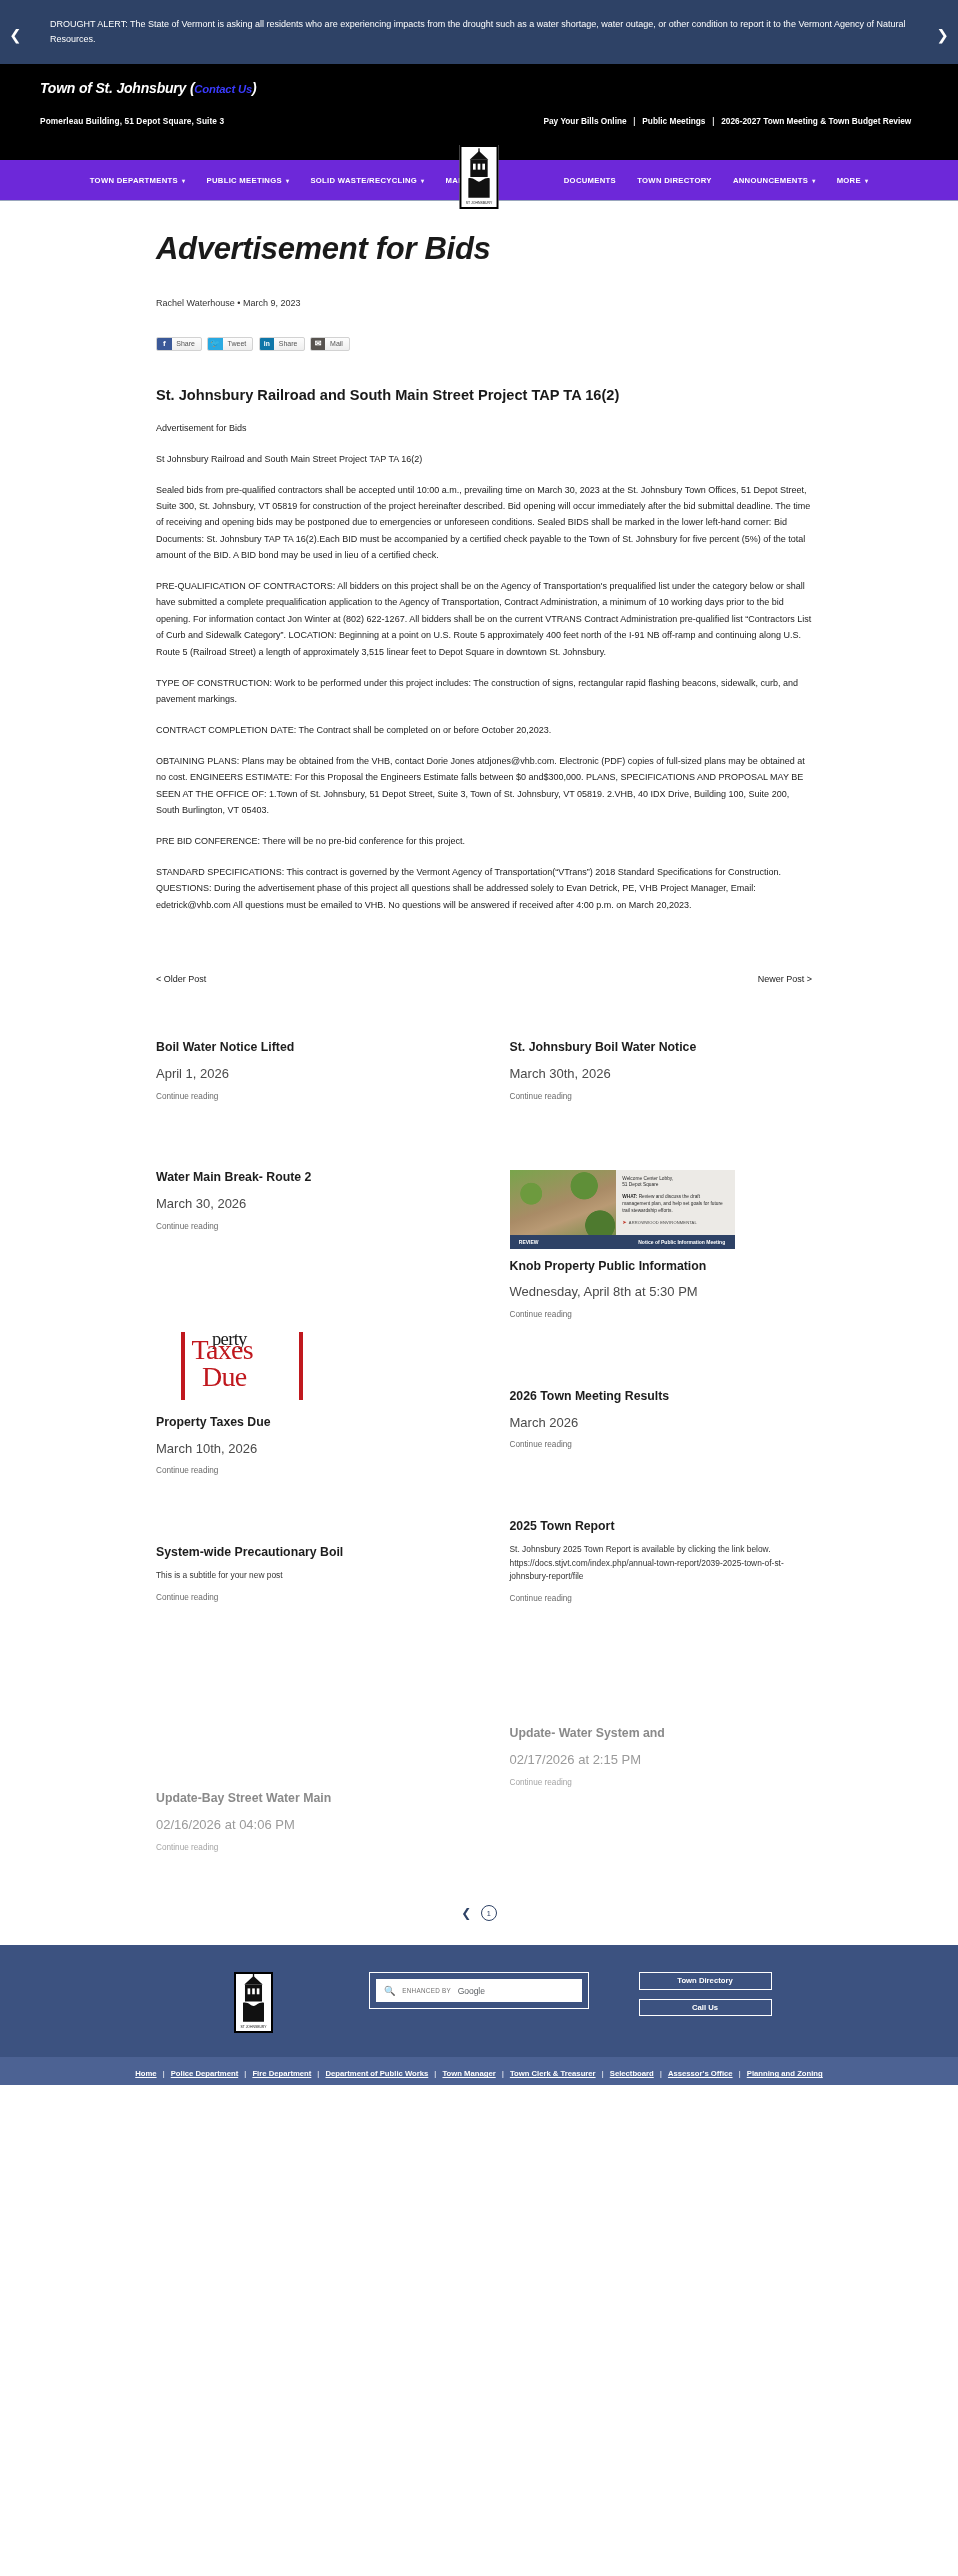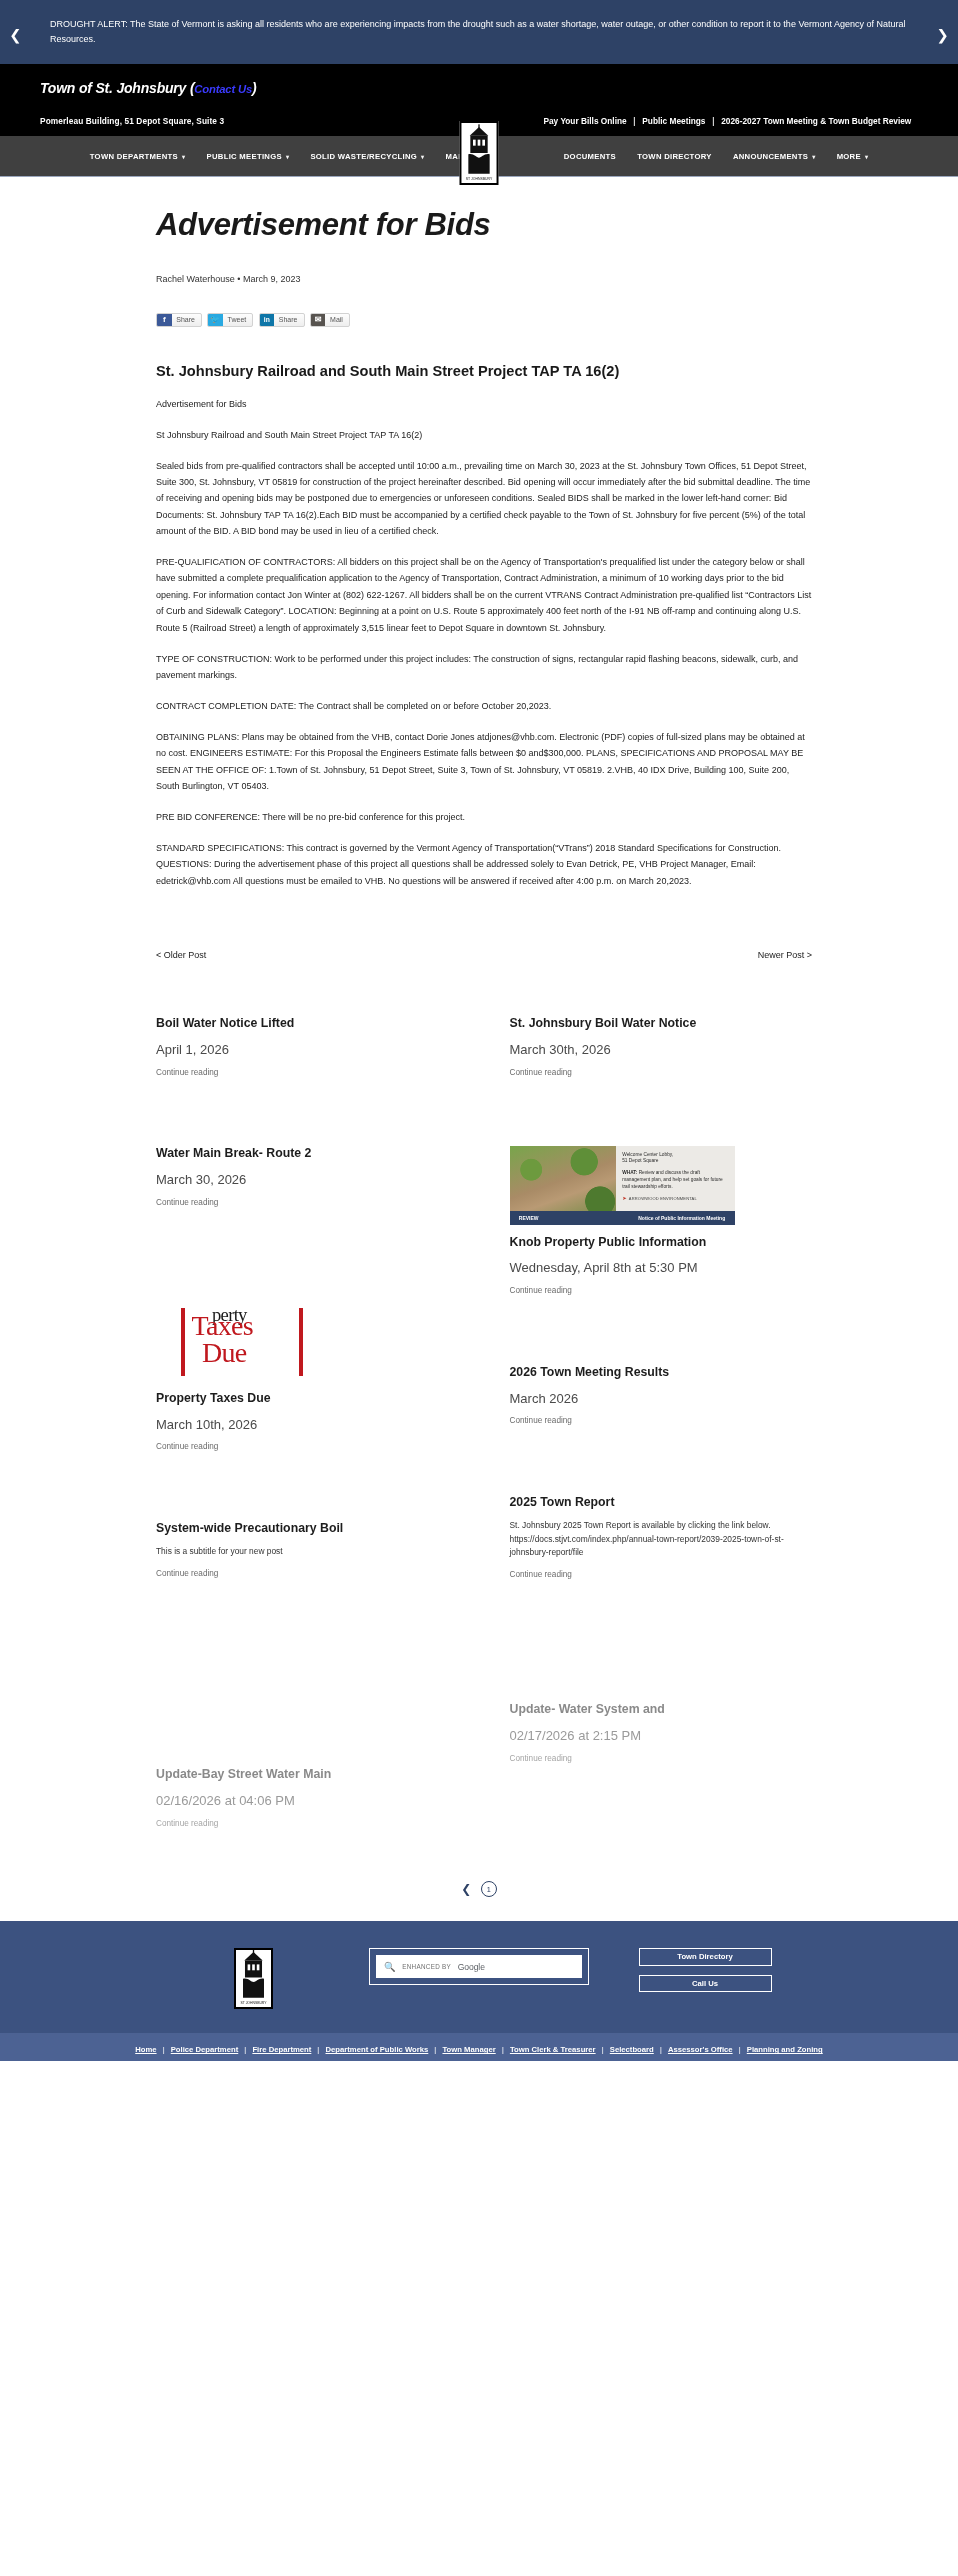--- a/index.html
+++ b/index.html
@@ -40,21 +40,21 @@
     font-weight: 300;
   }
   .alert-arrow.left { left: 9.3px; }
   .alert-arrow.right { right: 9.3px; }
 
   
   .top-header {
     background: #000000;
     color: #ffffff;
     padding: 10.6px 40px 9.3px 40px;
-    height: 72px;
+    height: 96px;
     position: relative;
   }
   .site-title {
     font-size: 14px;
     font-weight: bold;
     font-style: italic;
     letter-spacing: -0.2px;
     margin-top: 5.3px;
   }
   .site-title .contact-link {
@@ -84,21 +84,21 @@
     text-decoration: none;
     padding: 0 6.7px;
   }
   .quicklinks .sep {
     color: #ffffff;
     opacity: .85;
   }
 
   
   .navbar {
-    background: #404040;
+    background: #6d28d9;
     height: 41px;
     display: flex;
     align-items: center;
     justify-content: center;
     position: relative;
     border-bottom: 0.7px solid #9aa6bd;
   }
   .nav-inner {
     display: flex;
     align-items: center;

